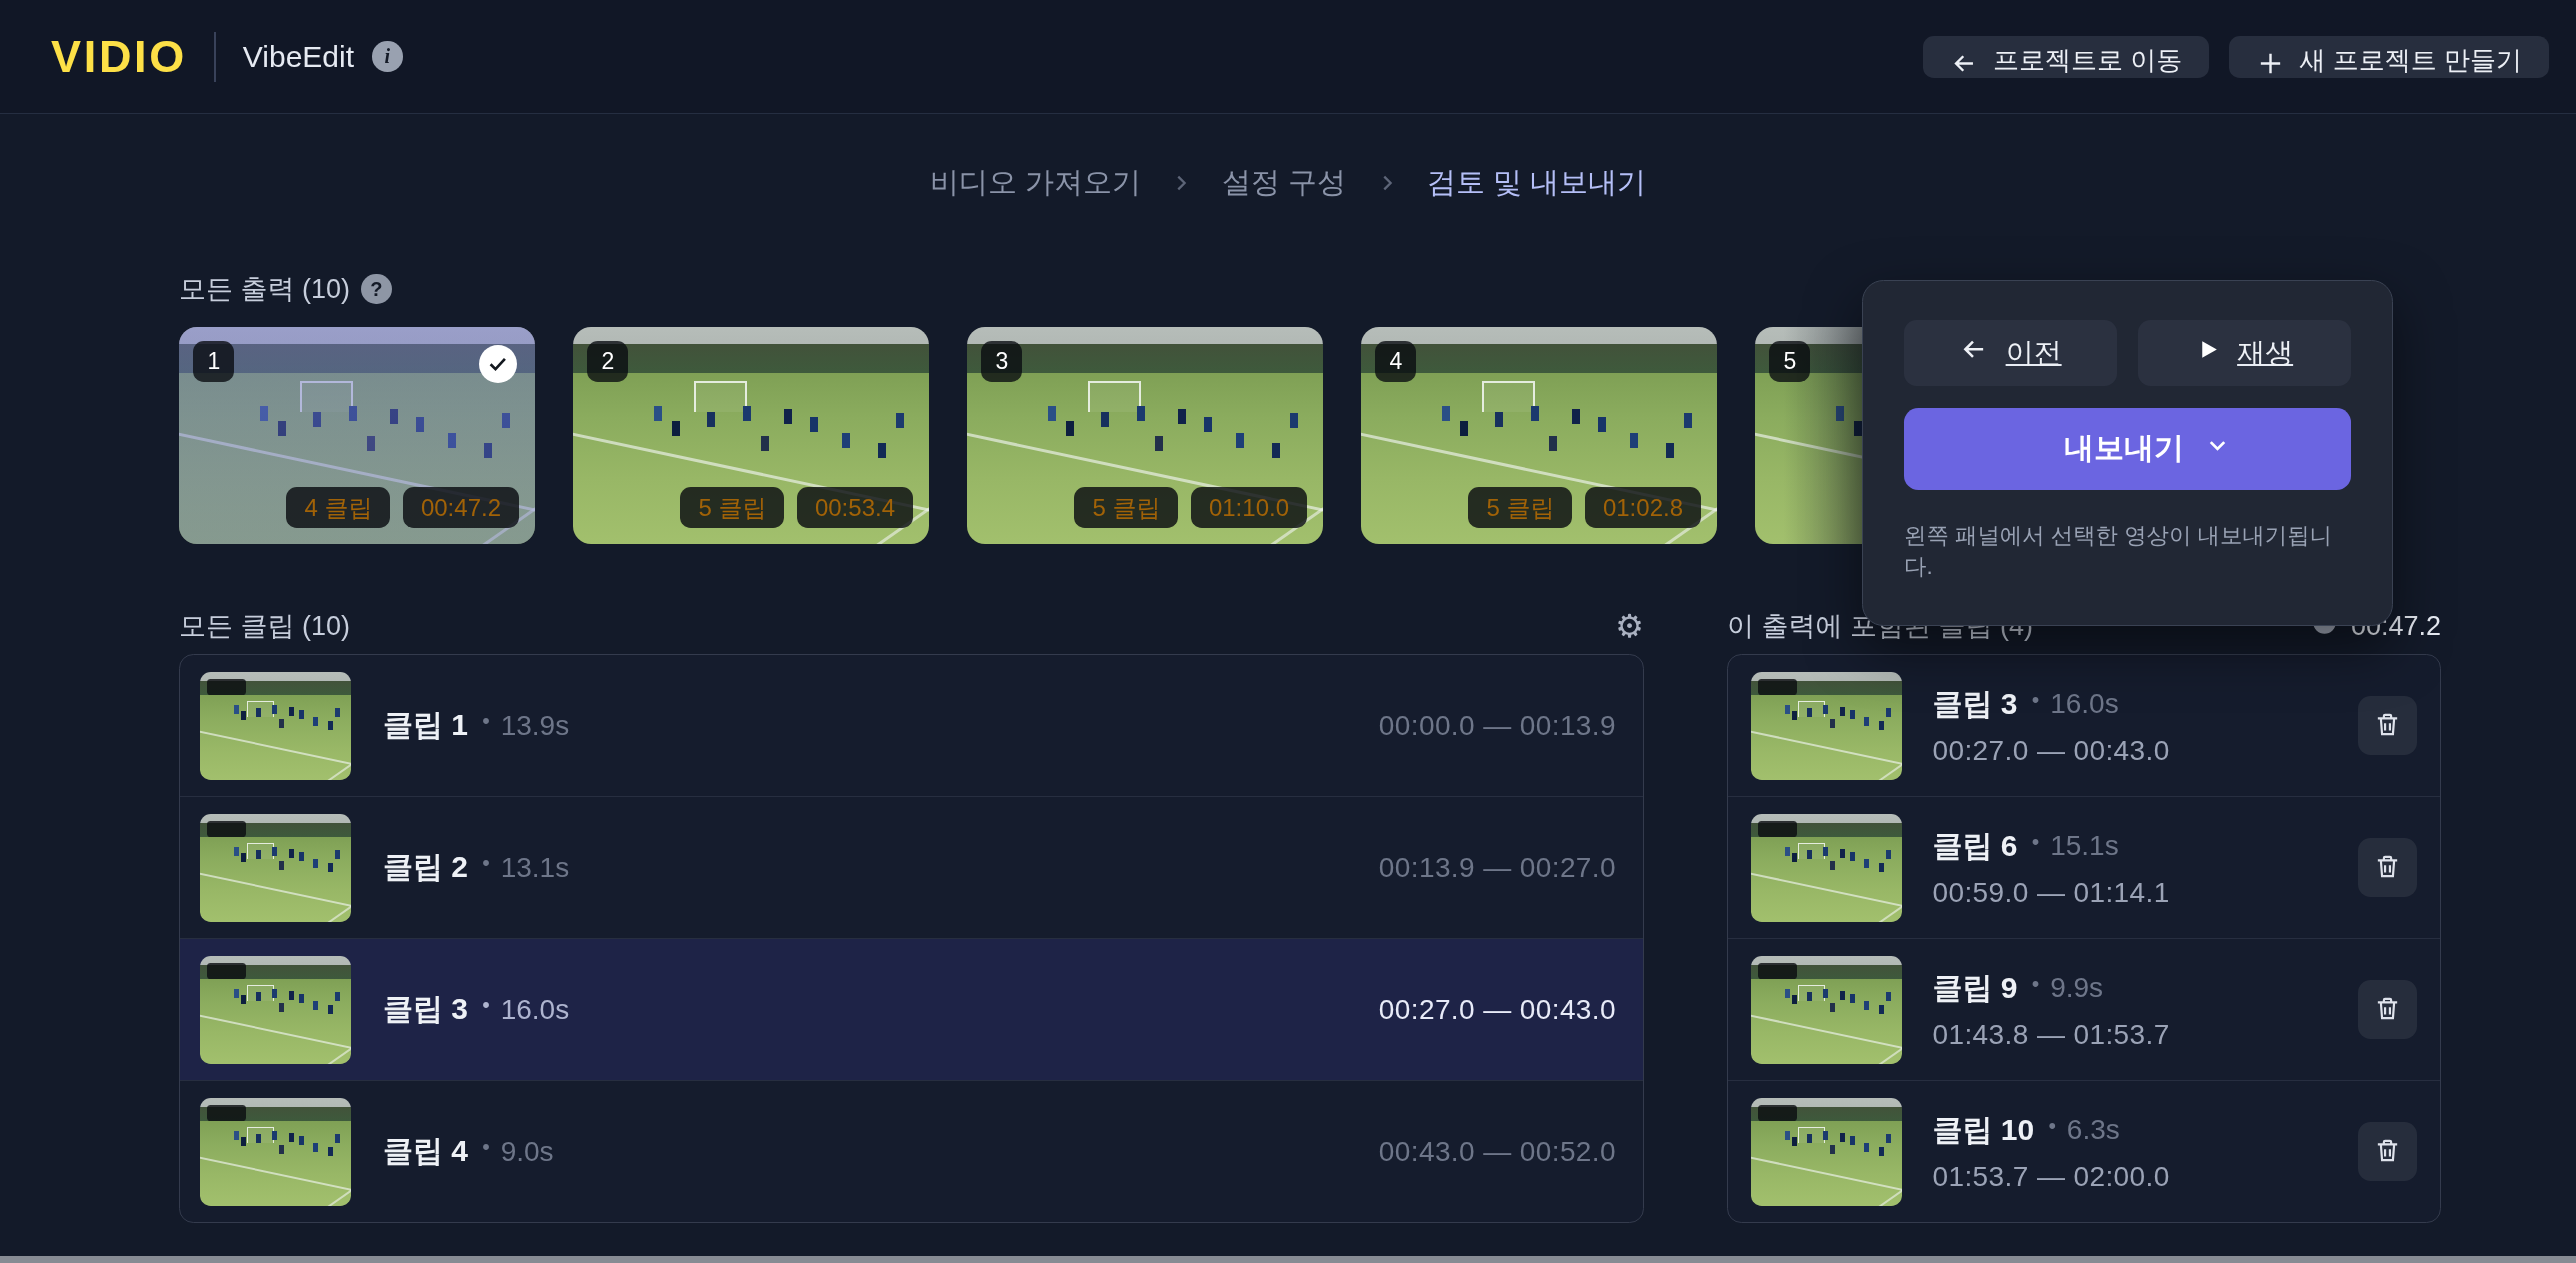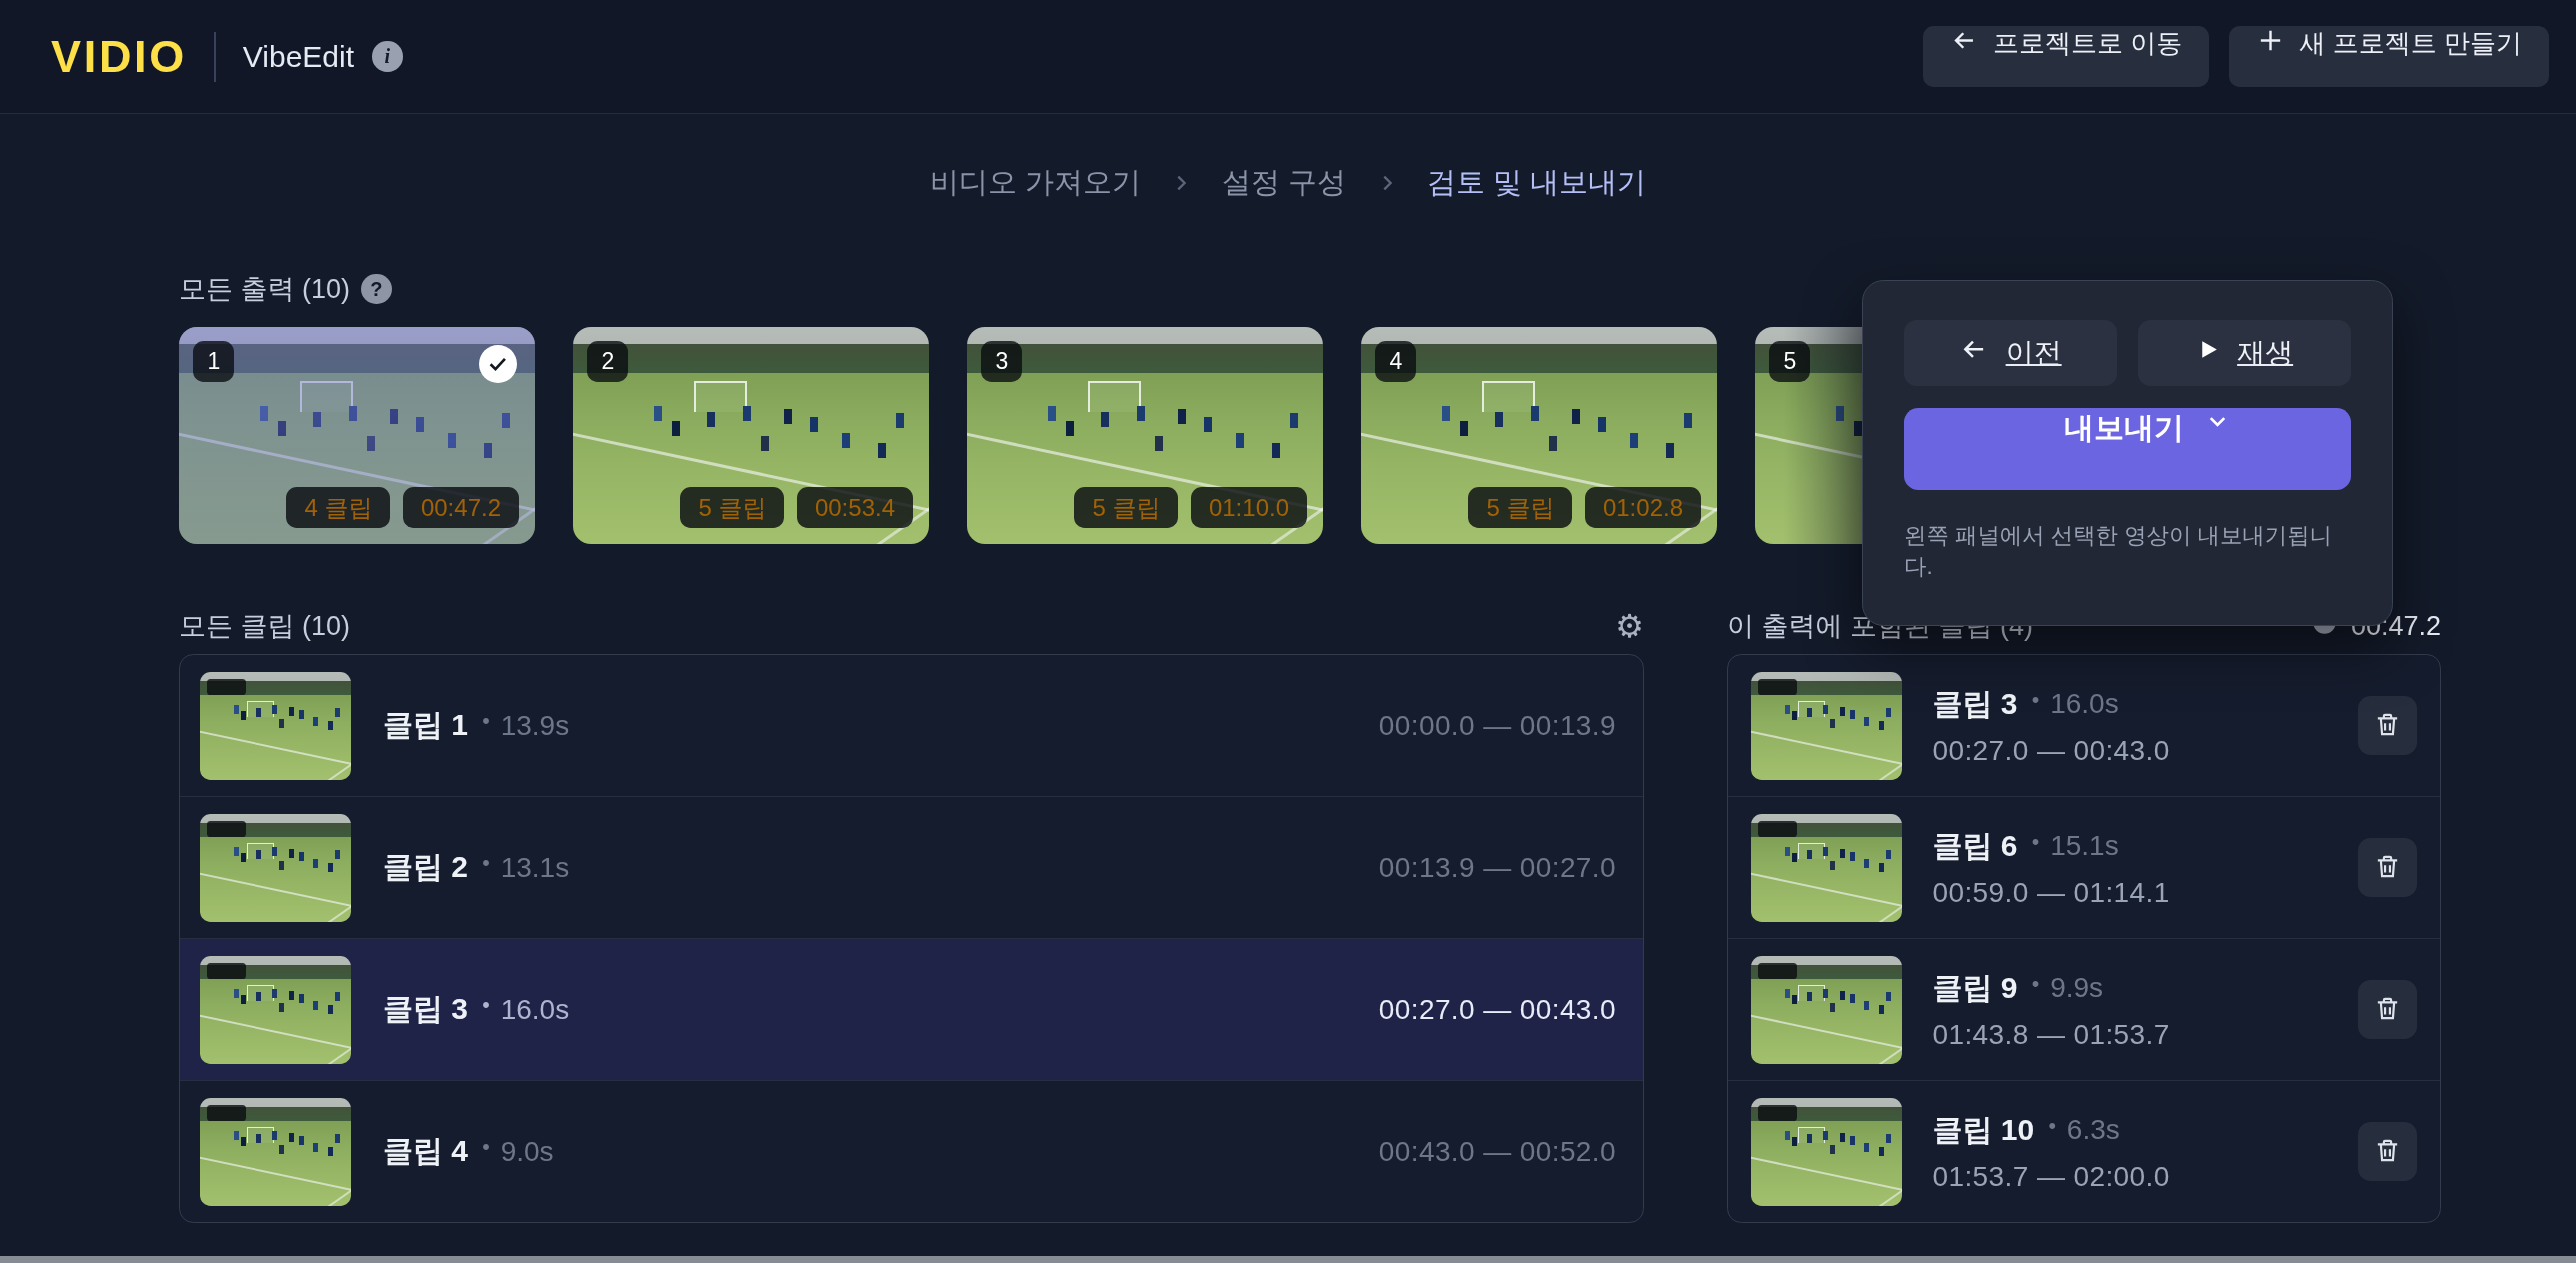--- a/index.html
+++ b/index.html
@@ -10,21 +10,21 @@
   }
   
   .topbar{position:absolute;top:0;left:0;right:0;height:114px;background:#111726;
     border-bottom:0.9px solid #252e41;display:flex;align-items:center;padding:0 27px 0 51px;box-sizing:border-box;z-index:10;}
   .logo{font-size:45px;font-weight:800;color:#fde047;letter-spacing:2.7px;}
   .logo-divider{width:1.8px;height:50px;background:#39425a;margin:0 27px;}
   .appname{font-size:30px;color:#e6eaf2;font-weight:500;}
   .info-badge{margin-left:18px;width:30.5px;height:30.5px;border-radius:50%;background:#99a1b0;color:#151b28;
     display:flex;align-items:center;justify-content:center;font-size:20px;font-weight:700;font-family:"Liberation Serif",serif;font-style:italic;}
   .top-spacer{flex:1;}
-  .topbtn{display:flex;align-items:flex-start;gap:14.3px;height:61px;padding:0 27px;background:#272e3e;
+  .topbtn{display:flex;align-items:flex-end;gap:14.3px;height:42px;padding:0 27px;background:#272e3e;
     border-radius:10.8px;color:#edf0f6;font-size:26px;cursor:pointer;}
   .topbtn + .topbtn{margin-left:20px;}
   .topbtn svg{display:block;}
   
   .breadcrumb{position:absolute;top:163px;left:0;right:0;display:flex;justify-content:center;align-items:center;gap:30.5px;
     font-size:29px;color:#8a93a8;z-index:2;}
   .crumb.active{color:#b5bff7;font-weight:500;}
   
   .outputs-label{position:absolute;top:271px;left:179px;display:flex;align-items:center;gap:11px;
     font-size:27px;color:#c7cedc;z-index:2;}
@@ -60,21 +60,21 @@
   .fade-right{position:absolute;inset:0;background:linear-gradient(90deg,transparent 8%,rgba(19,25,40,.92) 60%);z-index:3;}
   .cam-chip{position:absolute;top:7.2px;left:7.2px;width:39px;height:16px;border-radius:3.6px;background:rgba(10,12,16,.8);z-index:3;}
   
   .panel{position:absolute;top:280px;left:1862px;width:531px;box-sizing:border-box;border-radius:21.5px;
     background:#212734;border:0.9px solid #3a4253;box-shadow:0 21.5px 54px rgba(0,0,0,.5);
     padding:39px 41px 43px;z-index:6;}
   .panel-row{display:flex;gap:21.5px;text-decoration:underline;}
   .pbtn{flex:1;height:66px;border-radius:12.5px;background:#2b3140;color:#eef1f6;font-size:28px;
     display:flex;align-items:center;justify-content:center;gap:16px;cursor:pointer;}
   .export-btn{margin-top:21.5px;height:82px;border-radius:14.3px;background:#6b65e1;color:#ffffff;font-size:30px;font-weight:600;
-    display:flex;align-items:flex-start;justify-content:center;gap:20px;cursor:pointer;padding-left:40px;}
+    display:flex;align-items:center;justify-content:center;gap:20px;cursor:pointer;padding-left:40px;}
   .panel-note{margin-top:30.5px;font-size:22.4px;color:#99a2b4;}
   
   .lists{position:absolute;top:607px;left:179px;display:flex;gap:36px;z-index:1;}
   .col-left{width:1465px;}
   .col-right{width:714px;padding-left:47px;}
   .col-header{display:flex;justify-content:space-between;align-items:center;height:38px;margin-bottom:9px;
     font-size:27px;color:#c7cedc;}
   .gear{font-size:32px;color:#aab1c1;cursor:pointer;line-height:1;}
   .total-time{display:flex;align-items:center;gap:12.5px;font-size:27px;color:#e8ecf4;}
   .list-box{border:0.9px solid #343b4d;border-radius:14.3px;overflow:hidden;background:#151c2d;}

